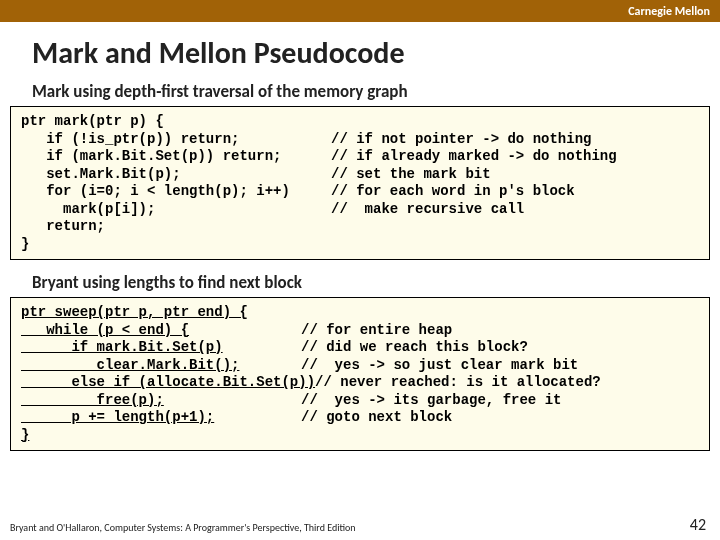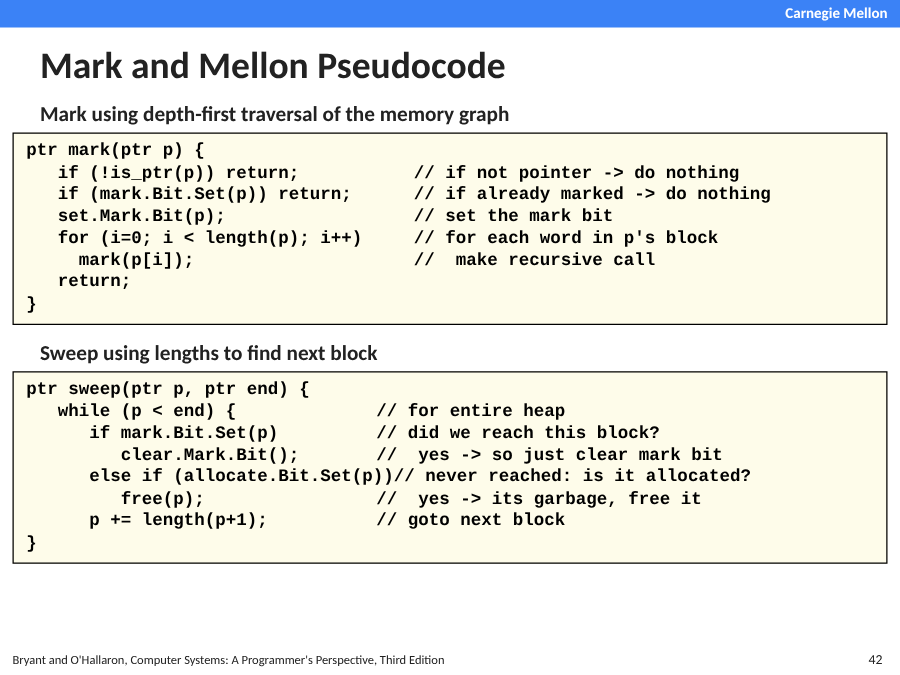--- a/index.html
+++ b/index.html
@@ -5,21 +5,21 @@
   * { margin: 0; padding: 0; box-sizing: border-box; }
   body {
     width: 720px;
     height: 540px;
     background: #fff;
     font-family: Calibri, Arial, sans-serif;
     position: relative;
     overflow: hidden;
   }
   .topbar {
-    background: #3b82f6;
+    background: #a16207;
     height: 22px;
     display: flex;
     justify-content: flex-end;
     align-items: center;
     padding-right: 10px;
   }
   .brand {
     color: #fff;
     font-weight: bold;
     font-size: 12px;
@@ -44,47 +44,47 @@
     font-family: "Courier New", monospace;
     font-size: 14px;
     line-height: 1.25;
     font-weight: bold;
     color: #000;
     white-space: pre;
   }
   .codeline { display: flex; }
   .code-left { display: inline-block; }
   .code-left.w1 { min-width: 310px; }
-  .code-left.w2 { min-width: 280px; }
+  .code-left.w2 { min-width: 280px; text-decoration: underline; }
   .footer {
     position: absolute;
     bottom: 6px;
     left: 10px;
     font-size: 10px;
     color: #222;
   }
   .pagenum {
     position: absolute;
     bottom: 6px;
     right: 14px;
-    font-size: 11px;
+    font-size: 16px;
     color: #222;
   }
 </style>
 </head>
 <body>
 
 <div class="topbar">
   <span class="brand">Carnegie Mellon</span>
 </div>
 
 <div class="title">Mark and Mellon Pseudocode</div>
 
 <div class="subhead">Mark using depth-first traversal of the memory graph</div>
 
 <div class="codebox" id="markbox"><div class="codeline"><span class="code-left w1">ptr mark(ptr p) {</span></div><div class="codeline"><span class="code-left w1">   if (!is_ptr(p)) return;</span><span>// if not pointer -&gt; do nothing</span></div><div class="codeline"><span class="code-left w1">   if (mark.Bit.Set(p)) return;</span><span>// if already marked -&gt; do nothing</span></div><div class="codeline"><span class="code-left w1">   set.Mark.Bit(p);</span><span>// set the mark bit</span></div><div class="codeline"><span class="code-left w1">   for (i=0; i &lt; length(p); i++)</span><span>// for each word in p's block</span></div><div class="codeline"><span class="code-left w1">     mark(p[i]);</span><span>//  make recursive call</span></div><div class="codeline"><span class="code-left w1">   return;</span></div><div class="codeline"><span class="code-left w1">}</span></div></div>
 
-<div class="subhead">Sweep using lengths to find next block</div>
+<div class="subhead">Bryant using lengths to find next block</div>
 
 <div class="codebox" id="sweepbox"><div class="codeline"><span class="code-left w2">ptr sweep(ptr p, ptr end) {</span></div><div class="codeline"><span class="code-left w2">   while (p &lt; end) {</span><span>// for entire heap</span></div><div class="codeline"><span class="code-left w2">      if mark.Bit.Set(p)</span><span>// did we reach this block?</span></div><div class="codeline"><span class="code-left w2">         clear.Mark.Bit();</span><span>//  yes -&gt; so just clear mark bit</span></div><div class="codeline"><span class="code-left w2">      else if (allocate.Bit.Set(p))</span><span>// never reached: is it allocated?</span></div><div class="codeline"><span class="code-left w2">         free(p);</span><span>//  yes -&gt; its garbage, free it</span></div><div class="codeline"><span class="code-left w2">      p += length(p+1);</span><span>// goto next block</span></div><div class="codeline"><span class="code-left w2">}</span></div></div>
 
 <div class="footer">Bryant and O'Hallaron, Computer Systems: A Programmer's Perspective, Third Edition</div>
 <div class="pagenum">42</div>
 
 </body></html>

